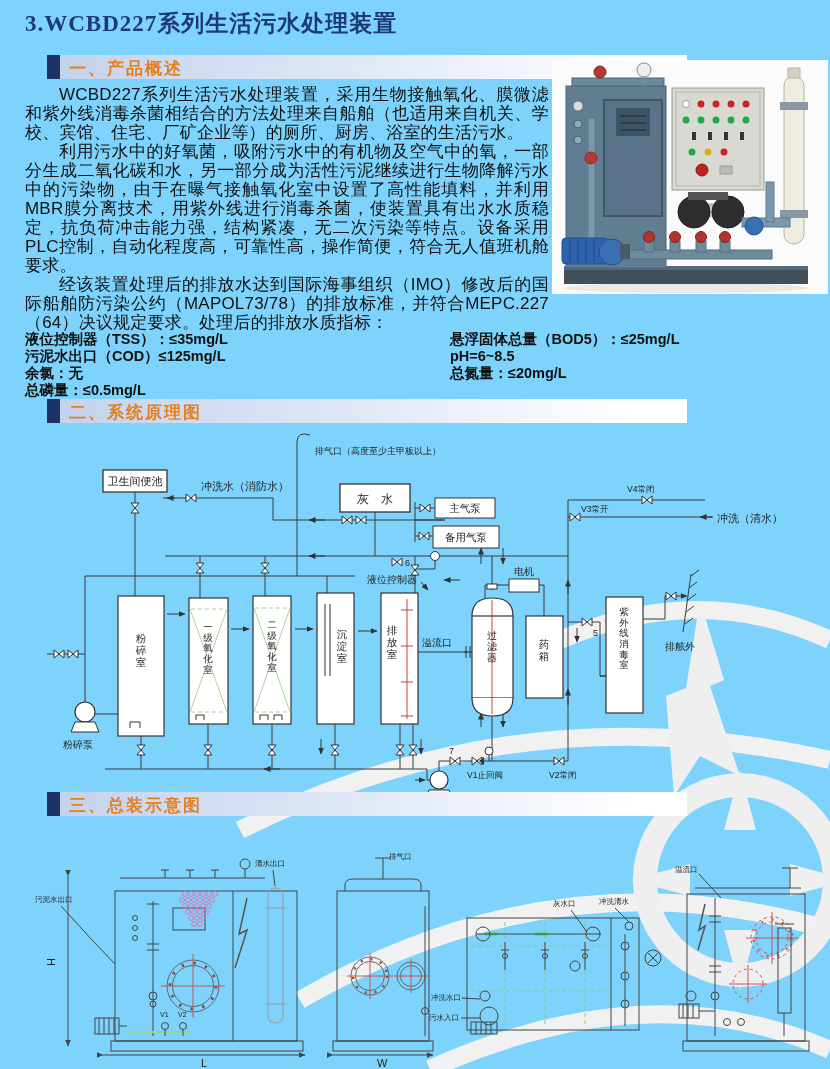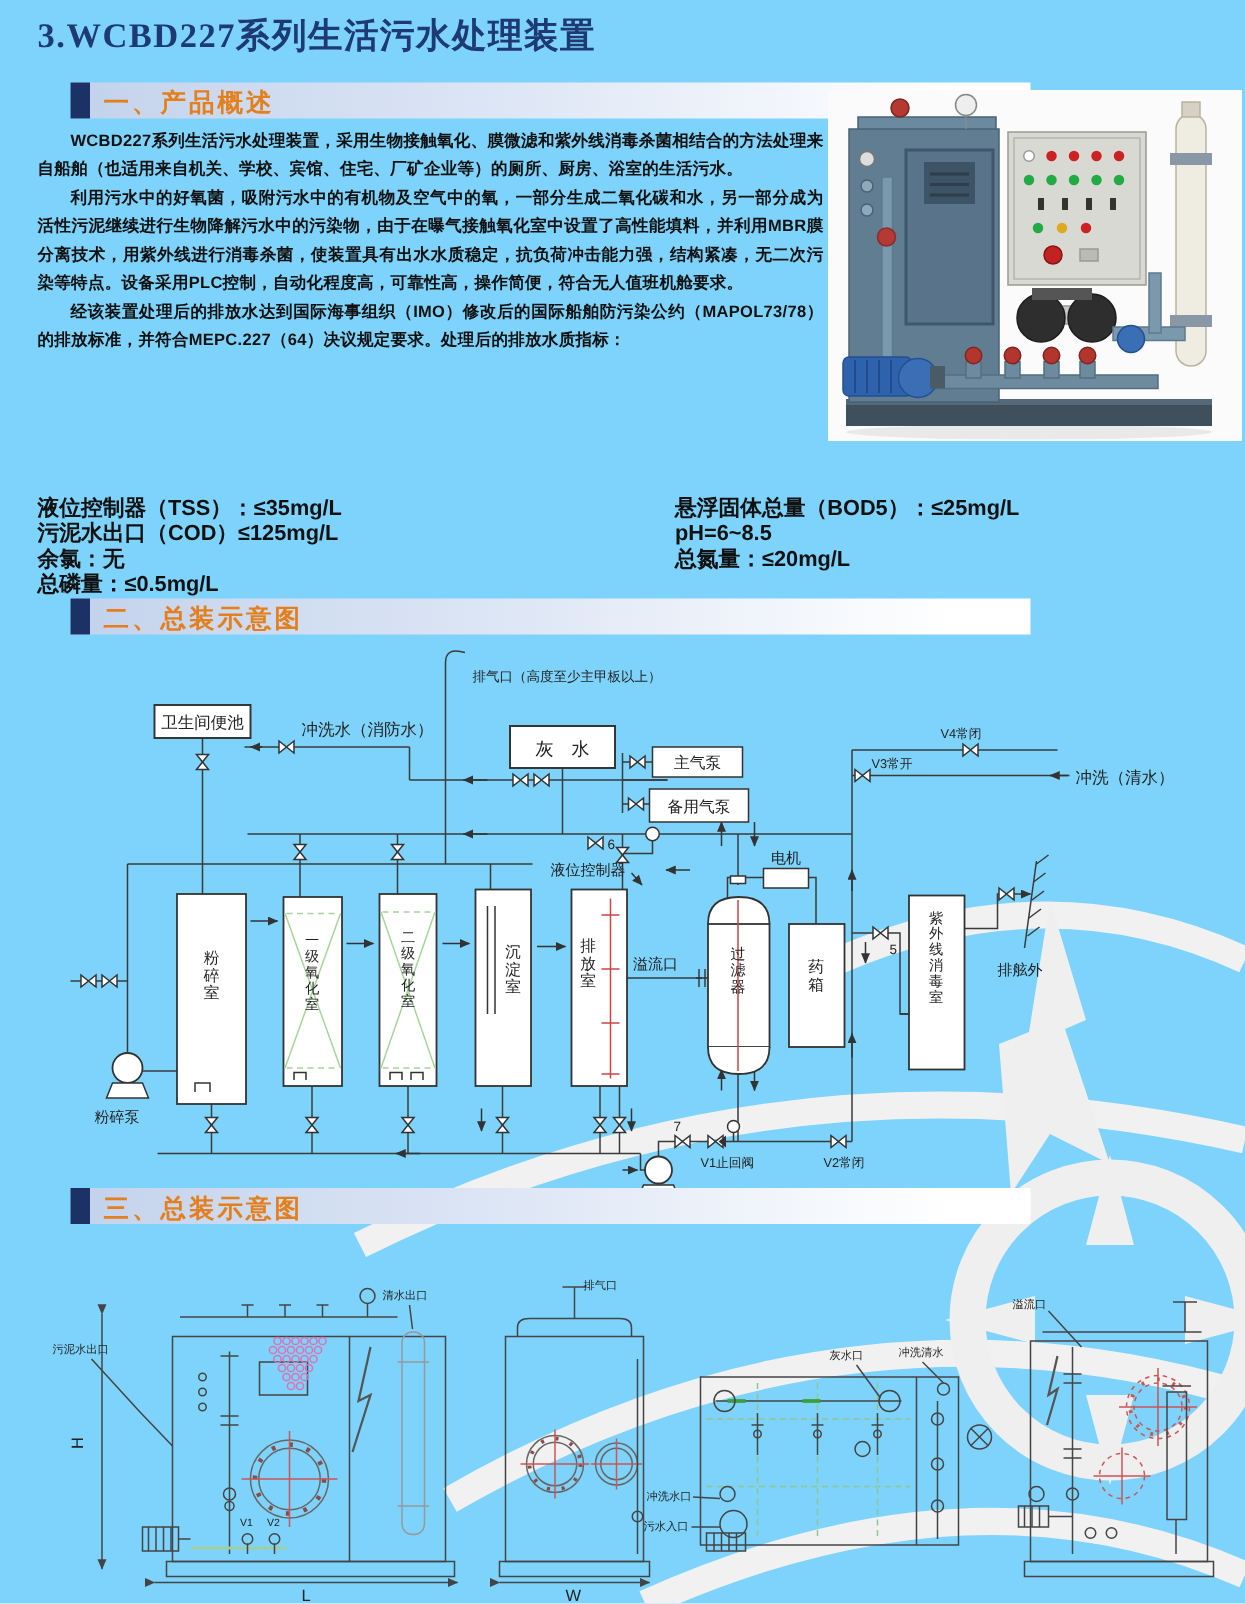--- a/index.html
+++ b/index.html
@@ -8,22 +8,22 @@
   .layer{position:absolute;z-index:1;}
   .wm{position:absolute;left:0;top:0;z-index:0;}
   .doc-title{position:absolute;left:25px;top:8px;z-index:2;
     font-family:"Liberation Serif","DejaVu Serif",serif;
     font-size:23px;font-weight:bold;color:#1e3a74;letter-spacing:1px;}
   .sec-bar{position:absolute;left:0;width:640px;height:24px;z-index:2;
     background:linear-gradient(90deg,#c3d2ec 0%,#dde6f5 45%,#ffffff 92%);margin-left:47px;}
   .sec-bar .sq{position:absolute;left:0;top:0;width:13px;height:24px;background:#1c3166;}
   .sec-bar .txt{position:absolute;left:22px;top:2px;font-size:17px;font-weight:bold;color:#e3801d;letter-spacing:2px;}
   .overview{position:absolute;left:25px;top:85px;width:524px;z-index:2;}
-  .overview p{margin:0;font-size:11px;line-height:19px;text-align:justify;
-    text-indent:2em;font-weight:700;letter-spacing:0.2px;}
+  .overview p{margin:0;font-size:17px;line-height:19px;text-align:justify;
+    text-indent:2em;font-weight:400;letter-spacing:0.2px;}
   .specs{position:absolute;left:25px;top:331px;width:790px;z-index:2;
     display:grid;grid-template-columns:395px 1fr;grid-auto-rows:17px;}
   .specs div{font-size:14.5px;line-height:17px;font-weight:600;}
   .specs .l{padding-left:30px;}
   .photo{position:absolute;left:552px;top:60px;z-index:2;}
   .sch text,.asm text{font-family:"Liberation Sans","DejaVu Sans",sans-serif;fill:#222;}
 </style>
 </head>
 <body>
 <div class="page">
@@ -139,21 +139,21 @@
   <line x1="18" y1="180" x2="18" y2="202" stroke="#1d4684"></line>
       <line x1="26" y1="180" x2="26" y2="202" stroke="#1d4684"></line>
   <line x1="34" y1="180" x2="34" y2="202" stroke="#1d4684"></line>
       <line x1="42" y1="180" x2="42" y2="202" stroke="#1d4684"></line>
   <circle cx="60" cy="192" r="13" fill="#3a6fb5" stroke="#23508f"></circle>
   <rect x="68" y="184" width="10" height="15" fill="#4a5b66"></rect>
 </svg>
 
 <div class="sec-bar" style="top:399px;">
   <span class="sq"></span>
-  <span class="txt">二、总装示意图</span>
+  <span class="txt">二、系统原理图</span>
 </div>
 
 <svg class="layer sch" style="left:15px;top:424px;" width="800" height="394" viewBox="0 0 800 394">
   <defs>
     <g id="vlv">
       <path d="M-5,-4 L0,0 L-5,4 Z" fill="#fff" stroke="#333" stroke-width="1"></path>
       <path d="M5,-4 L0,0 L5,4 Z" fill="#fff" stroke="#333" stroke-width="1"></path>
     </g>
     <marker id="ar" markerWidth="8" markerHeight="8" refX="6.5" refY="3" orient="auto" markerUnits="userSpaceOnUse">
       <path d="M0,0 L7,3 L0,6 Z" fill="#333"></path>

